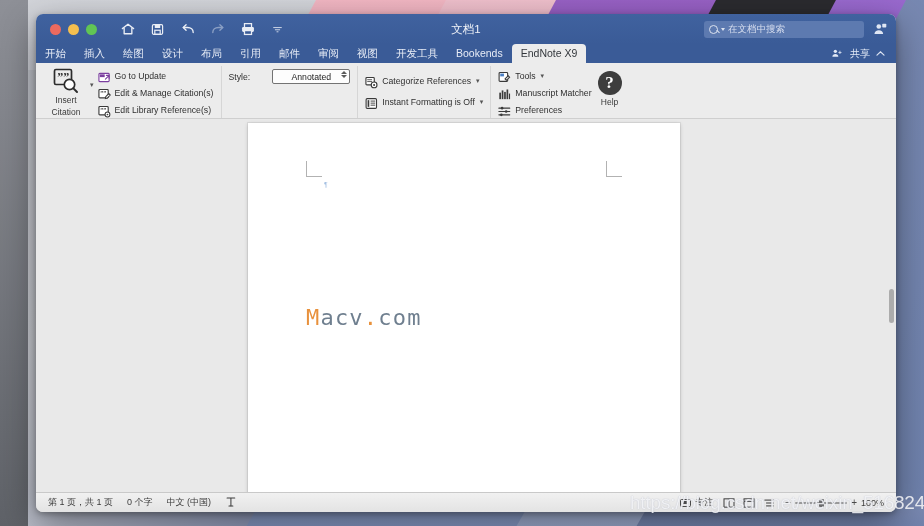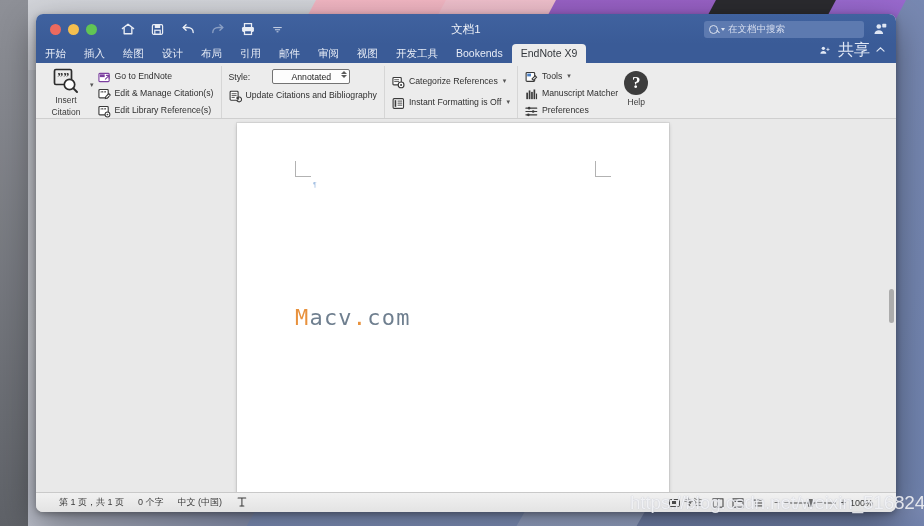--- a/index.html
+++ b/index.html
@@ -153,21 +153,21 @@
   }
   .tab.active {
     background: #ececec; color: #33373c;
     border-radius: 4px 4px 0 0;
     font-weight: 400;
   }
   .tabrow-right {
     margin-left: auto; display: flex; align-items: center;
     gap: 5px; padding-right: 10px; padding-bottom: 2px;
   }
-  .share-btn { display:flex; align-items:center; gap:7px; color:#e2e9f6; font-size:16px; }
+  .share-btn { display:flex; align-items:center; gap:7px; color:#e2e9f6; font-size:10px; }
   .chev-up { color:#dce4f3; font-size:10px; }
 
   
   .ribbon {
     height: 56px;
     background: #ececec;
     border-bottom: 1px solid #cfcfcf;
     display: flex; align-items: stretch;
     flex: 0 0 auto;
     padding: 3px 0 0 0;
@@ -224,21 +224,21 @@
 
   
   .canvas {
     flex: 1 1 auto;
     background: #e9e9e9;
     position: relative;
     overflow: hidden;
   }
   .page {
     position: absolute;
-    left: 201px; top: 4px;
+    left: 212px; top: 4px;
     width: 432px; height: 380px;
     background: #ffffff;
     box-shadow: 0 1px 4px rgba(0,0,0,.18), 0 0 0 1px rgba(0,0,0,.06);
   }
   .mark { position: absolute; width: 16px; height: 16px; }
   .mark.tl { left: 58px; top: 38px; border-left: 1.6px solid #b2b2b2; border-bottom: 1.6px solid #b2b2b2; }
   .mark.tr { left: 358px; top: 38px; border-left: 1.6px solid #b2b2b2; border-bottom: 1.6px solid #b2b2b2; }
   .para-mark { position:absolute; left:76px; top:58px; font-size:7px; color:#9dbbe0; }
   .doc-text {
     position: absolute; left: 58px; top: 182px;
@@ -253,21 +253,21 @@
     width: 5px; height: 34px; border-radius: 3px;
     background: rgba(0,0,0,.26);
   }
 
   
   .statusbar {
     height: 20px;
     background: linear-gradient(180deg,#f1f1f1,#e3e3e3);
     border-top: 1px solid #c9c9c9;
     display: flex; align-items: center;
-    padding: 0 23px; gap: 14px;
+    padding: 0 12px; gap: 14px;
     font-size: 9px; color: #3b3b3b;
     flex: 0 0 auto;
     position: relative;
   }
   .sb-left { display:flex; align-items:center; gap:14px; }
   .sb-right { margin-left:auto; display:flex; align-items:center; gap:10px; }
   .focus-item { display:flex; align-items:center; gap:4px; }
   .focus-rect {
     width: 11px; height: 8px; border: 1.2px solid #4a4a4a; border-radius: 1.5px;
     position: relative;
@@ -433,21 +433,21 @@
 
       <div class="col" style="margin-left:4px;">
         <div class="mi">
           <span class="ic-sm">
             <svg viewBox="0 0 14 14" width="13" height="13">
               <rect x="1" y="2.5" width="11" height="9" rx="1" fill="#fff" stroke="#7b3fa0" stroke-width="1.2"></rect>
               <rect x="2" y="3.6" width="5.2" height="3" fill="#7b3fa0"></rect>
               <path d="M8 8.8l3.8-3.8M9 4.7h3v3" stroke="#7b3fa0" stroke-width="1.2" fill="none" stroke-linecap="round"></path>
             </svg>
           </span>
-          <span class="lbl">Go to EndNote</span>
+          <span class="lbl">Go to Update</span>
         </div>
         <div class="mi">
           <span class="ic-sm">
             <svg viewBox="0 0 14 14" width="13" height="13">
               <rect x="1" y="1.6" width="10" height="9" rx="1" fill="#fff" stroke="#3a3a3a" stroke-width="1.2"></rect>
               <text x="2.3" y="7.4" font-family="Liberation Serif, serif" font-size="6.5" font-weight="bold" fill="#3a3a3a">””</text>
               <path d="M8.4 9.2 11.6 6l1.6 1.6-3.2 3.2-2 .5z" fill="#fff" stroke="#3a3a3a" stroke-width="1.1"></path>
             </svg>
           </span>
           <span class="lbl">Edit &amp; Manage Citation(s)</span>
@@ -470,31 +470,20 @@
       <div class="col" style="gap:4px;">
         <div class="style-row">
           <span class="style-lbl">Style:</span>
           <div class="style-sel">
             <span>Annotated</span>
             <span class="stepper">
                 <i class="up"></i>
                 <i class="dn"></i>
               </span>
           </div>
-        </div>
-        <div class="mi">
-          <span class="ic-sm">
-            <svg viewBox="0 0 14 14" width="13" height="13">
-              <rect x="1.2" y="1.4" width="8.6" height="9.6" rx="1" fill="#fff" stroke="#3a3a3a" stroke-width="1.2"></rect>
-              <path d="M2.8 4h5.4M2.8 6h5.4M2.8 8h3.4" stroke="#3a3a3a" stroke-width=".9"></path>
-              <path d="M8.4 10.8a2.6 2.6 0 1 0 .6-2.4" fill="none" stroke="#3a3a3a" stroke-width="1.2"></path>
-              <path d="M8.6 7.4v1.8h1.8" fill="none" stroke="#3a3a3a" stroke-width="1.1"></path>
-            </svg>
-          </span>
-          <span class="lbl">Update Citations and Bibliography</span>
         </div>
       </div>
     </div>
 
     <div class="grp">
       <div class="col" style="gap:7px;padding-top:8px;">
         <div class="mi">
           <span class="ic-sm">
             <svg viewBox="0 0 14 14" width="13" height="13">
               <rect x="1" y="1.6" width="9" height="8" rx="1" fill="#fff" stroke="#3a3a3a" stroke-width="1.2"></rect>

